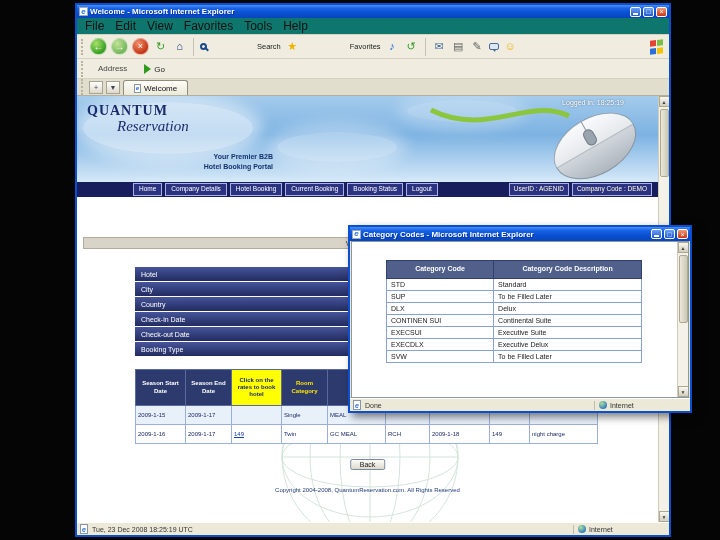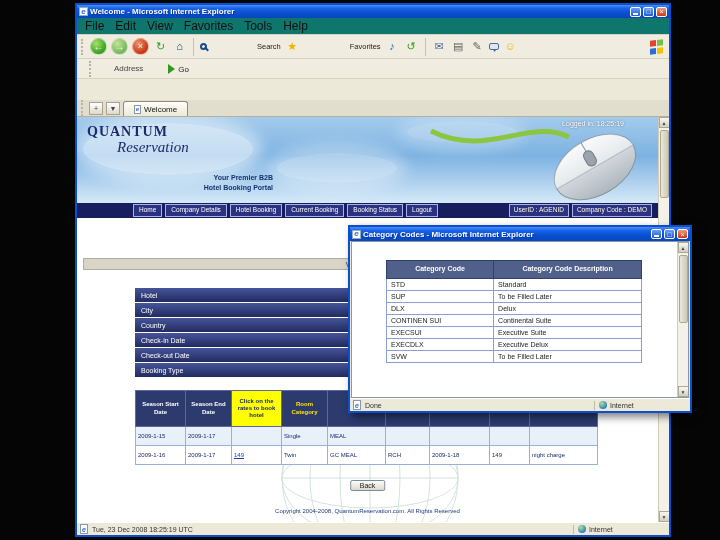--- a/index.html
+++ b/index.html
@@ -39,34 +39,34 @@
   .tsep{width:1px;height:18px;background:#c6c2b2;margin:0 2px;}
   .tool-label{font-size:7.5px;color:#222;padding-left:48px;}
   .mag{width:7px;height:7px;border:2px solid #1a4a8c;border-radius:50%;position:relative;display:inline-block;}
   .mag::after{content:"";position:absolute;width:5px;height:2px;background:#1a4a8c;transform:rotate(45deg);right:-4px;bottom:-2px;}
   .bubble{width:10px;height:7px;border:1px solid #4a6a9a;border-radius:2px;position:relative;display:inline-block;background:#dce8f4;}
   .bubble::after{content:"";position:absolute;left:2px;bottom:-3px;border-left:3px solid transparent;border-right:1px solid transparent;border-top:3px solid #4a6a9a;}
   .flag{position:absolute;right:5px;top:5px;width:14px;height:14px;display:grid;grid-template-columns:6px 6px;grid-gap:1px;transform:skewY(-6deg);}
   .flag i{display:block;width:6px;height:6px;}
   .f1{background:#e34234;} .f2{background:#7ac043;} .f3{background:#2a6fd6;} .f4{background:#f4c400;}
 
-  .addressbar{height:20px;flex:0 0 20px;display:flex;align-items:center;gap:20px;padding:0 12px;
+  .addressbar{height:20px;flex:0 0 20px;display:flex;align-items:center;gap:12px;padding:0 4px;
     border-bottom:1px solid #d6d2c2;background:#f0ede0;}
   .addr-label{font-size:8px;color:#444;}
   .addr-input{flex:1;height:15px;background:#fff;border:1px solid #7a9ac0;display:flex;align-items:center;gap:3px;padding:0 2px;cursor:text;}
   .page-ic{width:8px;height:10px;background:#fff;border:1px solid #8a96a4;display:flex;align-items:center;justify-content:center;
     font-size:7px;font-weight:bold;font-style:italic;color:#2a72d8;line-height:1;flex:0 0 auto;}
   .addr-url{font-size:8px;color:#111;white-space:nowrap;overflow:hidden;flex:1;}
   .addr-drop{width:12px;height:13px;background:linear-gradient(#f6f4ec,#d6d2c4);border:1px solid #a8a494;
     display:flex;align-items:center;justify-content:center;font-size:5px;color:#333;cursor:pointer;}
   .go-btn{display:flex;align-items:flex-end;gap:3px;font-size:8px;color:#222;padding:0 5px;cursor:pointer;}
   .go-tri{width:0;height:0;border-left:7px solid #2f9a1e;border-top:5px solid transparent;border-bottom:5px solid transparent;}
 
   .tabbar{height:17px;flex:0 0 17px;display:flex;align-items:flex-end;gap:3px;padding:0 4px;
-    border-bottom:1px solid #b4b0a0;background:#e2dece;margin-top:21px;}
+    border-bottom:1px solid #b4b0a0;background:#e2dece;}
   .tabbar .grip{align-self:center;}
   .tab-tool{width:14px;height:13px;margin-bottom:1px;border:1px solid #a8a494;background:linear-gradient(#fff,#ddd9ca);
     display:flex;align-items:center;justify-content:center;font-size:7px;color:#444;cursor:pointer;}
   .tab{height:15px;display:flex;align-items:center;gap:3px;padding:0 10px;font-size:8px;color:#111;cursor:pointer;
     background:linear-gradient(#fefdf8,#ece9d8);border:1px solid #908c7c;border-bottom:none;border-radius:3px 3px 0 0;}
   .page-ic.small{width:7px;height:9px;font-size:6px;}
 
   .content{flex:1;position:relative;background:#fff;overflow:hidden;}
 
   

